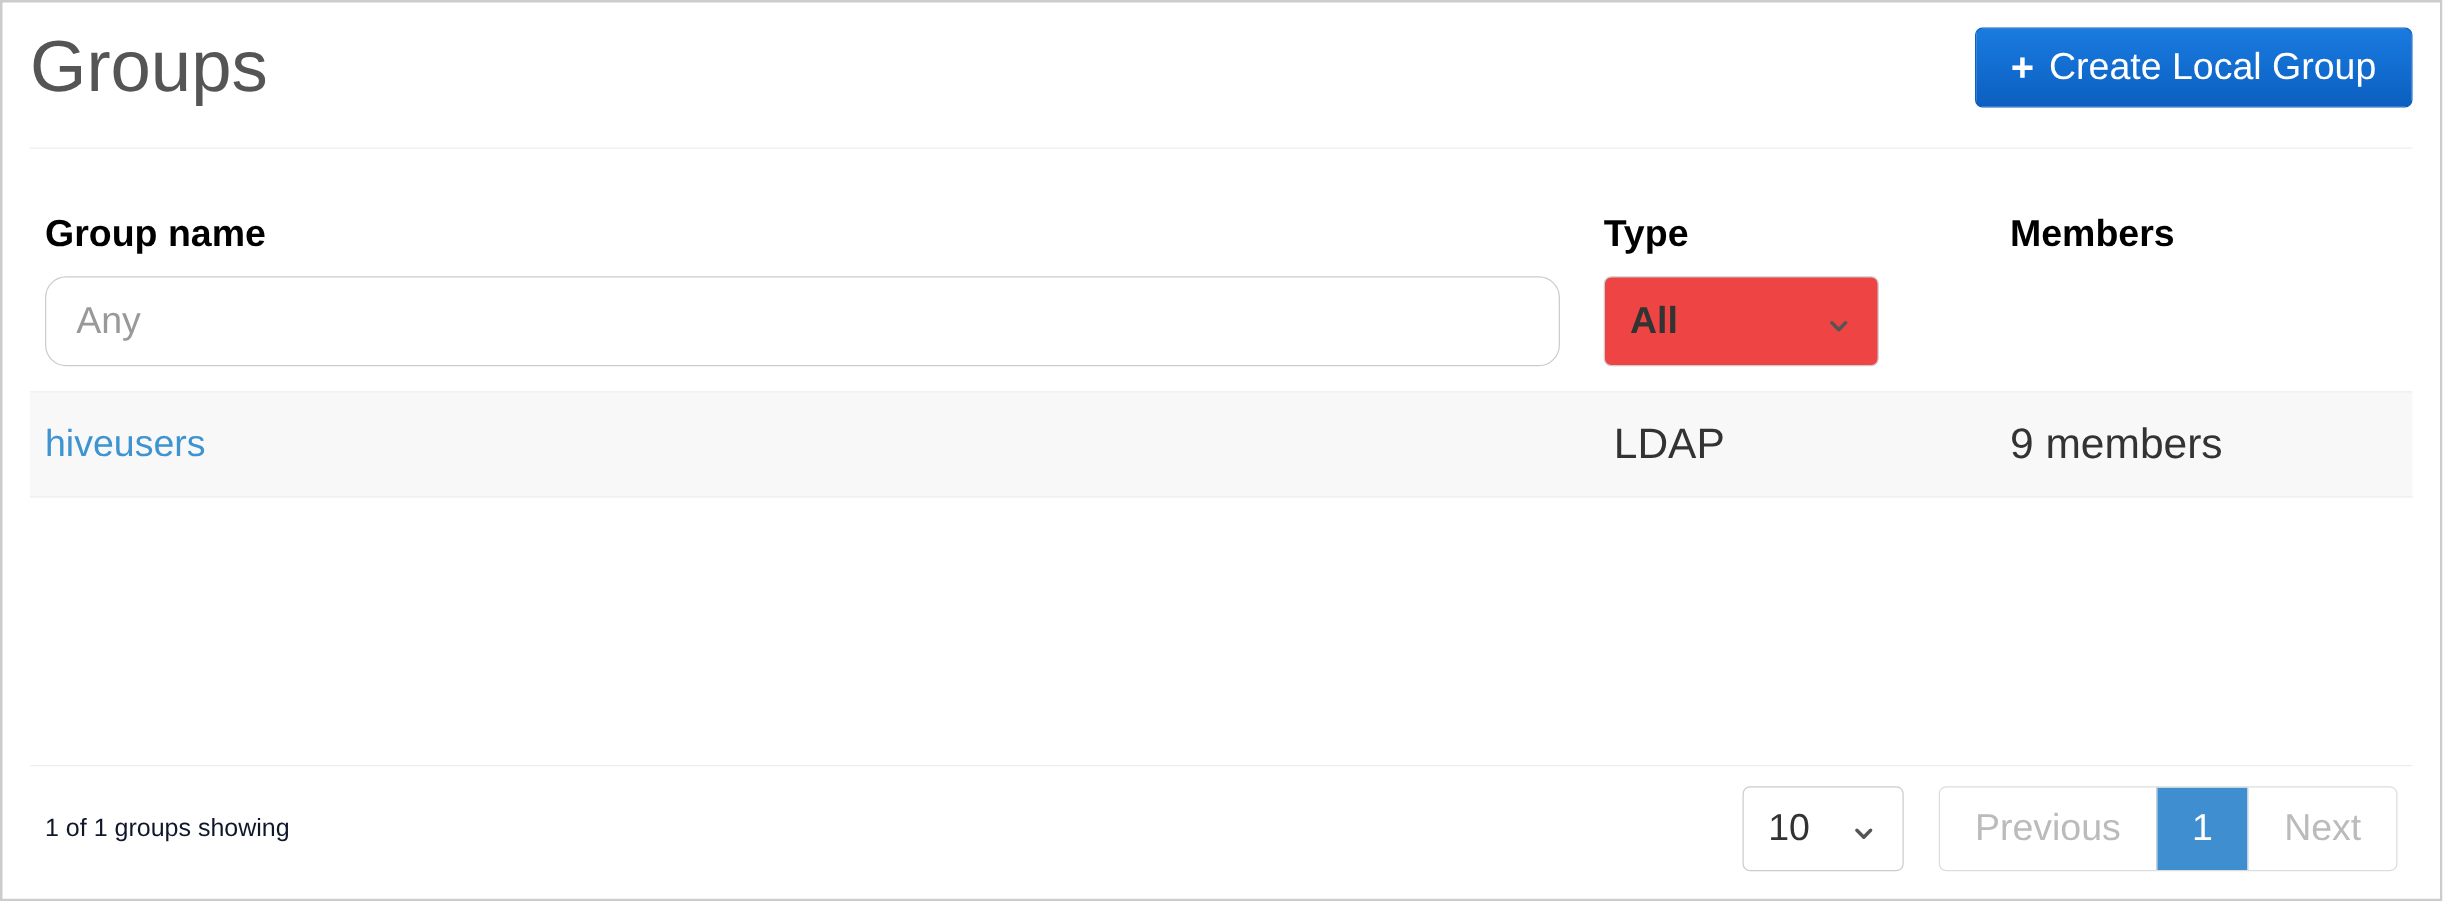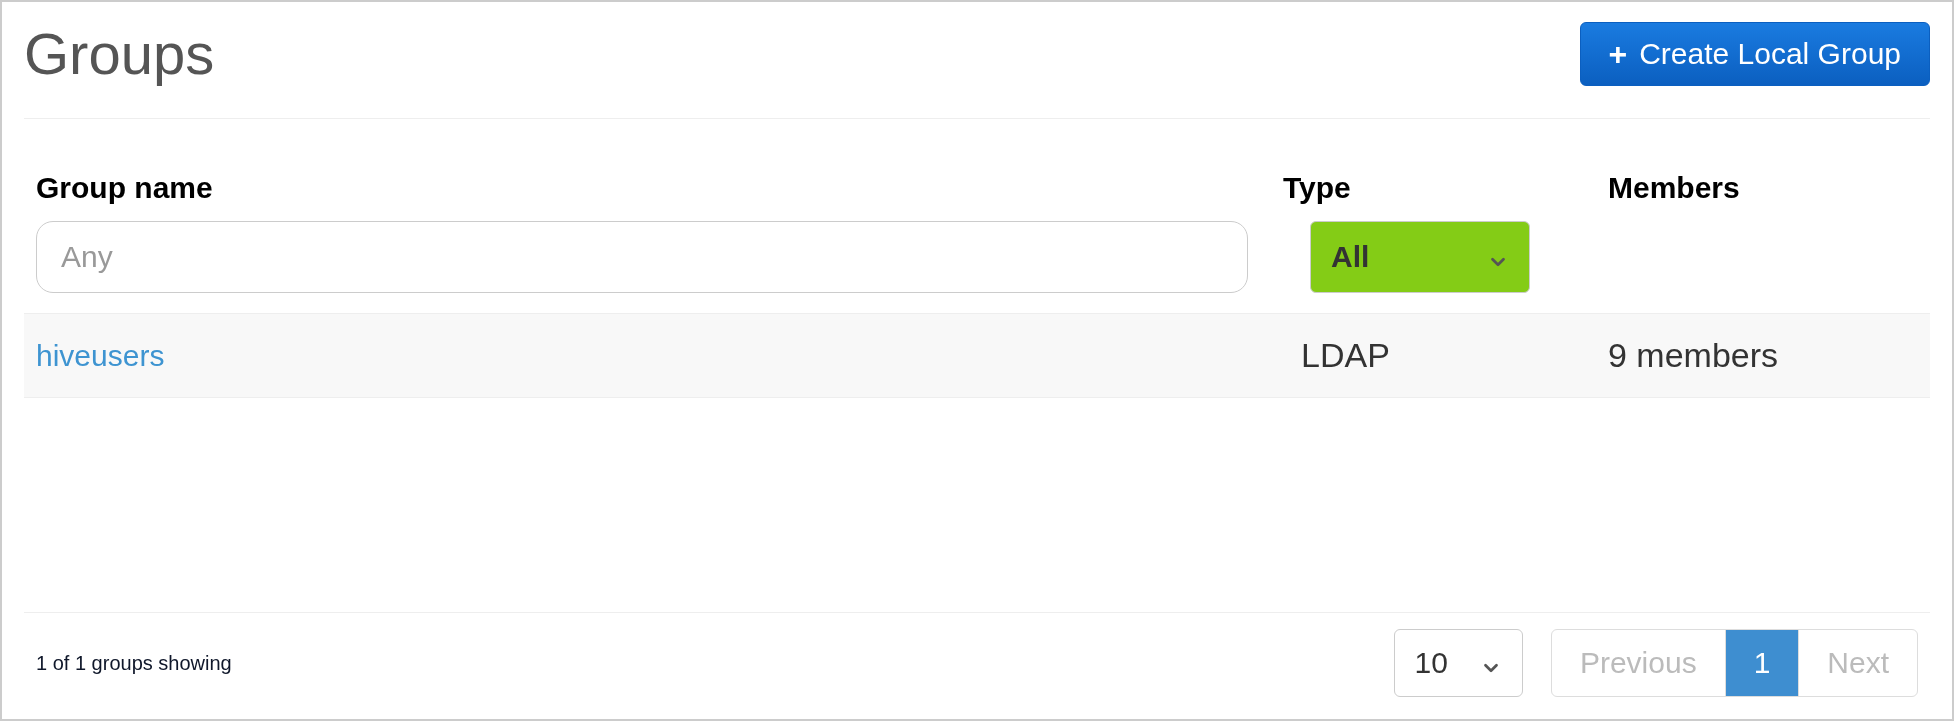--- a/index.html
+++ b/index.html
@@ -84,31 +84,30 @@
     border:1px solid #ccc;
     border-radius:6px;
     padding:0 20px;
     font-size:30px;
     font-weight:700;
     color:#333;
     display:flex;
     align-items:center;
     justify-content:space-between;
     cursor:pointer;
-    background:#84cc16;
-    margin-left:27px;
+    background:#ef4444;
   }
   .chevron-down {
     width:22px; height:22px;
     display:inline-block;
   }
   .chevron-down svg { width:100%; height:100%; }
   .table-row {
     display:flex;
-    gap:17px;
+    gap:27px;
     padding:22px 12px;
     border-top:1px solid #eee;
     border-bottom:1px solid #eee;
     background:#f8f8f8;
     align-items:center;
   }
   .link {
     color:#3e94d1;
     text-decoration:none;
     font-size:30px;

